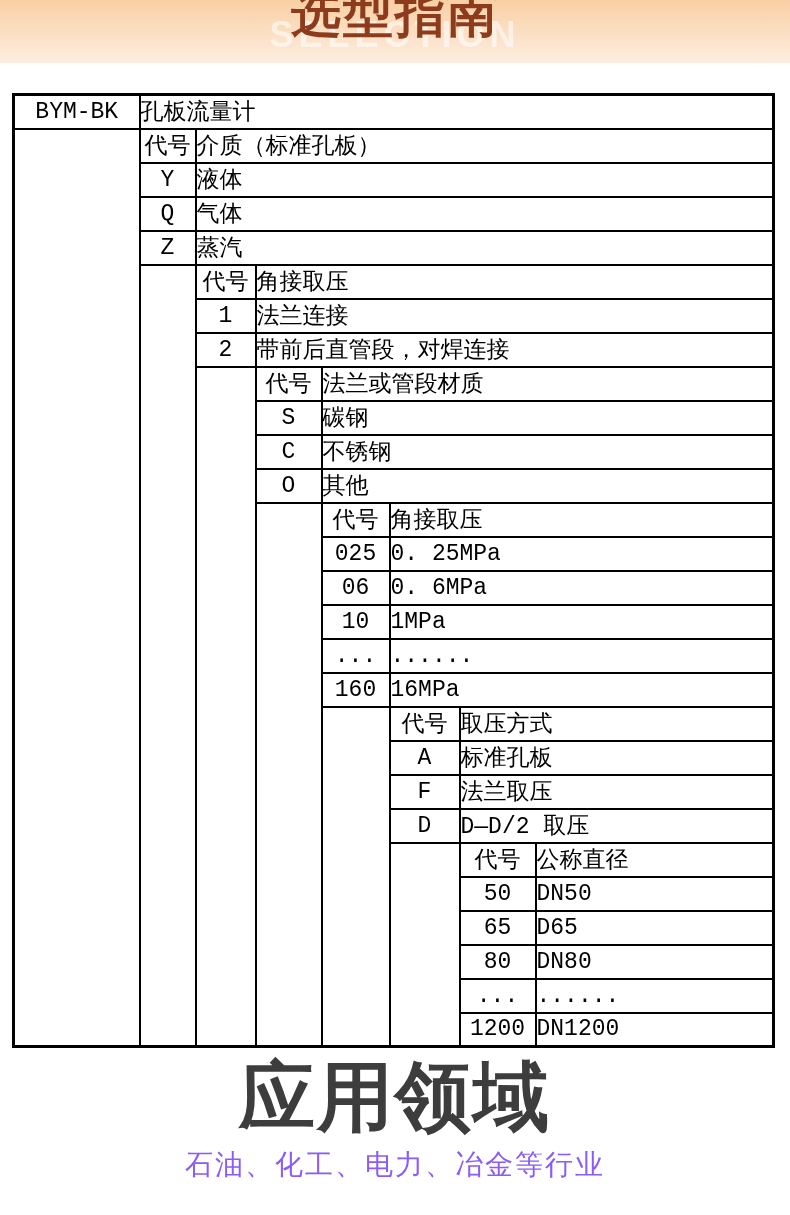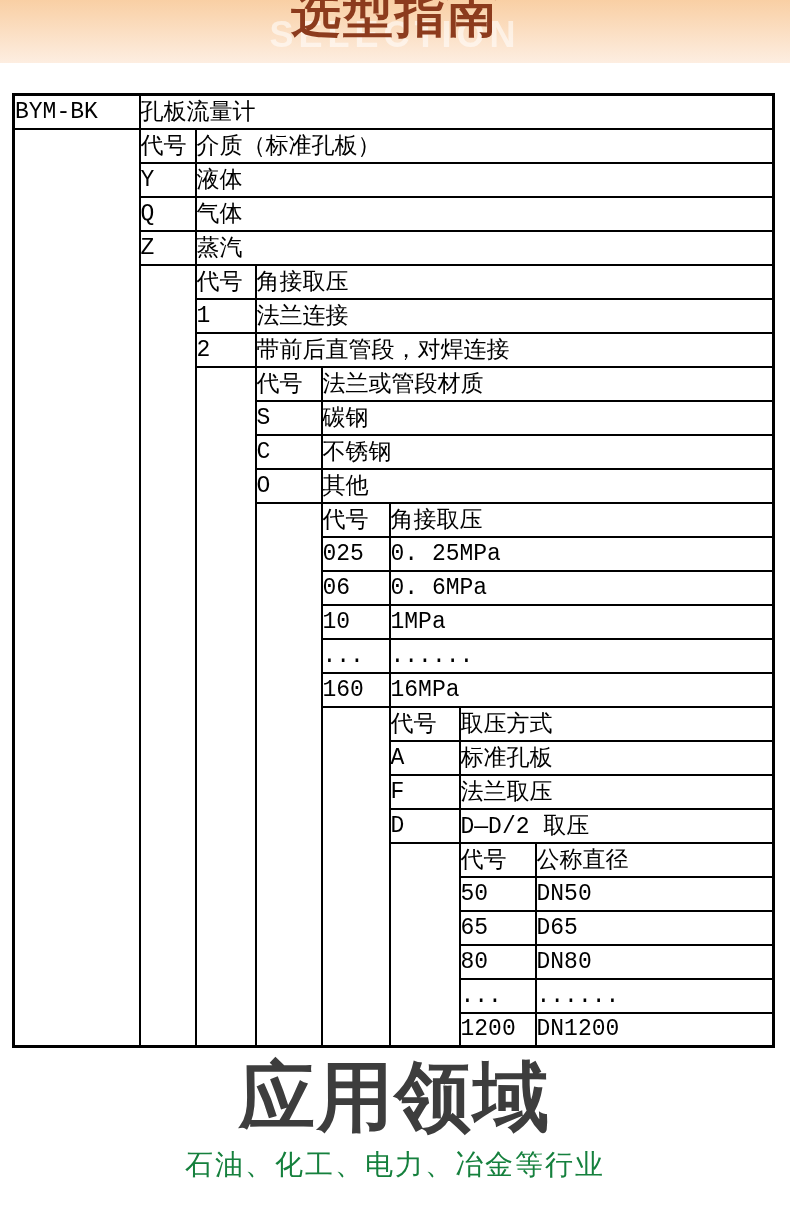--- a/index.html
+++ b/index.html
@@ -33,33 +33,33 @@
   table.sel{
     border-collapse:collapse;table-layout:fixed;
     width:760px;margin:30px 0 0 12px;
     border:3px solid #000;
   }
   table.sel td{
     border:2px solid #000;height:34px;
     font-size:23px;padding:0;overflow:hidden;white-space:nowrap;
     vertical-align:middle;background:#fff;
   }
-  td.code{}
+  td.code{text-align:center;}
   td.desc{text-align:left;padding-left:5px;}
   td.peach{background:var(--peach);}
   .mono{font-family:"Liberation Mono","DejaVu Sans Mono",monospace;font-size:24px;}
   .section-title{
     margin:10px 0 0 0;text-align:center;
     font-family:"Liberation Serif","DejaVu Serif",serif;
     font-size:76px;font-weight:600;letter-spacing:2px;line-height:1.05;
     color:var(--heading);white-space:nowrap;
   }
   .clipped-line{
     margin-top:8px;text-align:center;
-    font-size:28px;letter-spacing:2px;color:#15803d;white-space:nowrap;
+    font-size:28px;letter-spacing:2px;color:#8b5cf6;white-space:nowrap;
   }
 </style>
 </head>
 <body>
 
 <div class="banner">
   <div class="watermark">SELECTION</div>
   <div class="banner-title">选型指南</div>
 </div>
 

